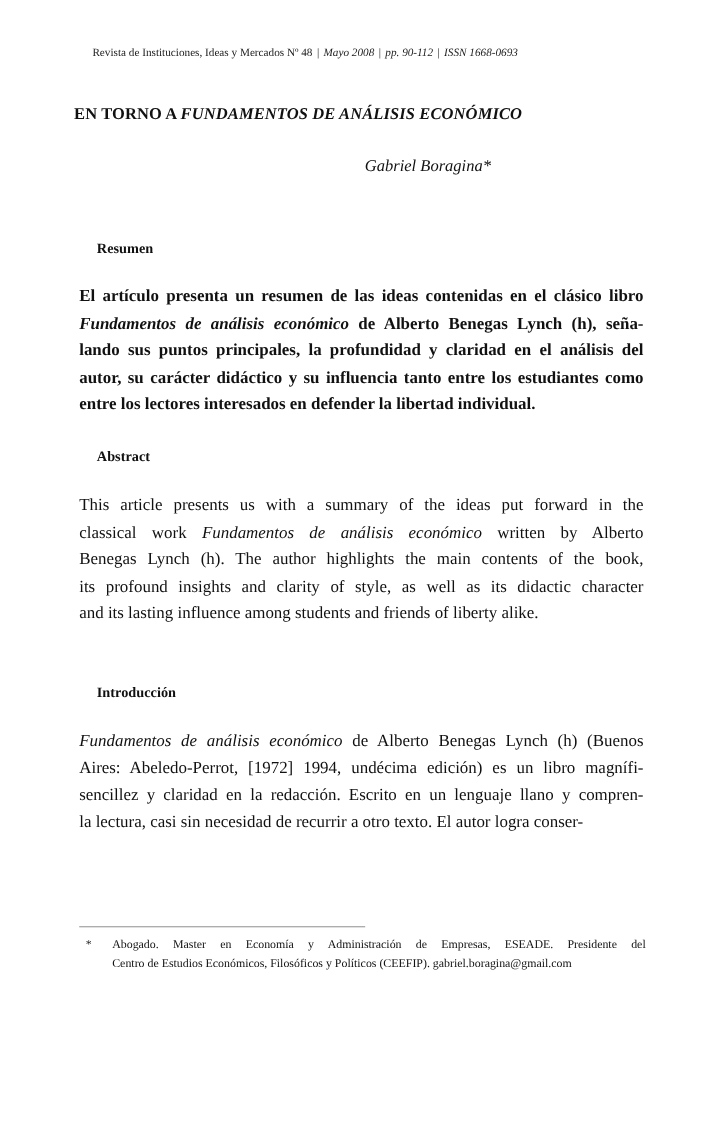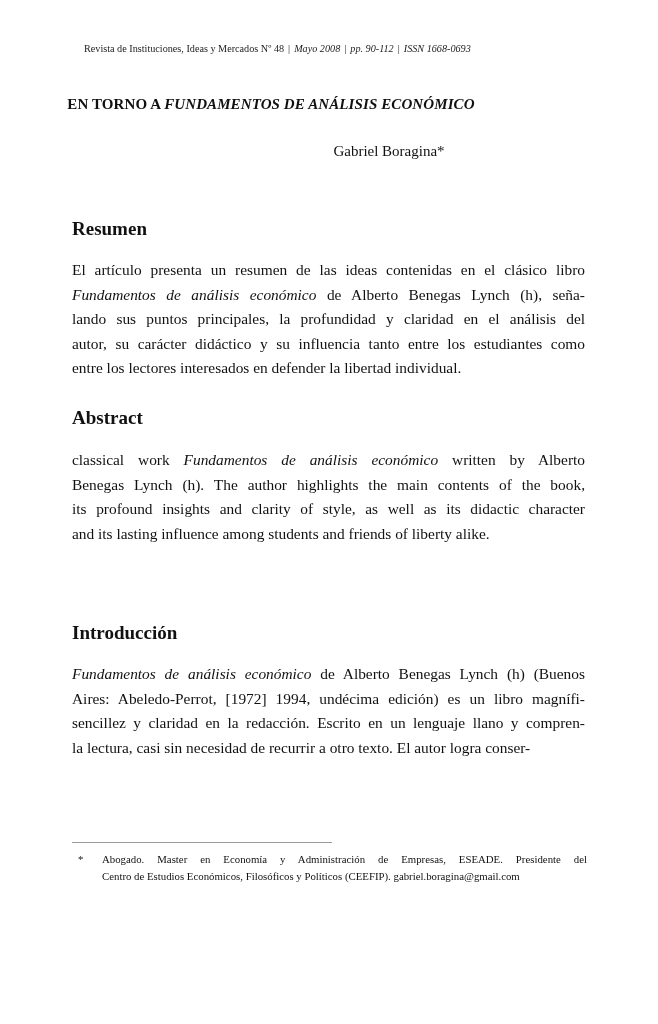--- a/index.html
+++ b/index.html
@@ -36,29 +36,30 @@
       font-size: 15px;
       letter-spacing: 0.1px;
     }
     .title em { font-style: italic; }
     .author {
       position: absolute;
       left: 0;
       width: 658px;
       top: 143px;
       text-align: center;
+      font-style: italic;
       font-size: 15px;
       padding-left: 120px;
       box-sizing: border-box;
     }
     .section-heading {
       position: absolute;
-      left: 72px;
+      left: 88px;
       font-weight: bold;
-      font-size: 19px;
+      font-size: 13px;
     }
     .para {
       position: absolute;
       left: 72px;
       width: 513px;
       font-size: 15.4px;
       line-height: 24.5px;
       text-align: justify;
     }
     .para em { font-style: italic; }
@@ -108,30 +109,31 @@
   <span>Revista de Instituciones, Ideas y Mercados Nº 48</span><span class="sep">|</span><em>Mayo 2008</em><span class="sep">|</span><em>pp. 90-112</em><span class="sep">|</span><em>ISSN 1668-0693</em>
 </div>
 
 <div class="title">
   <span>EN TORNO A </span><em>FUNDAMENTOS DE ANÁLISIS ECONÓMICO</em>
 </div>
 
 <div class="author">Gabriel Boragina*</div>
 
 <div class="section-heading" style="top:218px;">Resumen</div>
-<div class="para" style="top:258px;">
+<div class="para" style="top:258px;font-weight:bold;">
     <span class="line"><span>El artículo presenta un resumen de las ideas contenidas en el clásico libro</span></span>
     <span class="line"><em>Fundamentos de análisis económico</em><span> de Alberto Benegas Lynch (h), seña-</span></span>
     <span class="line"><span>lando sus puntos principales, la profundidad y claridad en el análisis del</span></span>
     <span class="line"><span>autor, su carácter didáctico y su influencia tanto entre los estudiantes como</span></span>
     <span class="line last"><span>entre los lectores interesados en defender la libertad individual.</span></span>
   </div>
 
 <div class="section-heading" style="top:407px;text-align:right;">Abstract</div>
 <div class="para" style="top:448px;">
+    <span class="line"><span>This article presents us with a summary of the ideas put forward in the</span></span>
     <span class="line"><span>classical work </span><em>Fundamentos de análisis económico</em><span> written by Alberto</span></span>
     <span class="line"><span>Benegas Lynch (h). The author highlights the main contents of the book,</span></span>
     <span class="line"><span>its profound insights and clarity of style, as well as its didactic character</span></span>
     <span class="line last"><span>and its lasting influence among students and friends of liberty alike.</span></span>
   </div>
 
 <div class="section-heading" style="top:622px;">Introducción</div>
 <div class="para" style="top:662px;">
     <span class="line"><em>Fundamentos de análisis económico</em><span> de Alberto Benegas Lynch (h) (Buenos</span></span>
     <span class="line"><span>Aires: Abeledo-Perrot, [1972] 1994, undécima edición) es un libro magnífi-</span></span>

